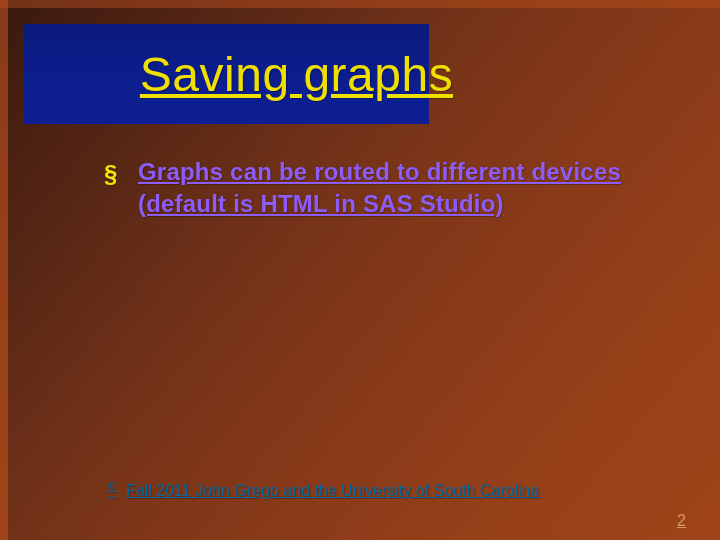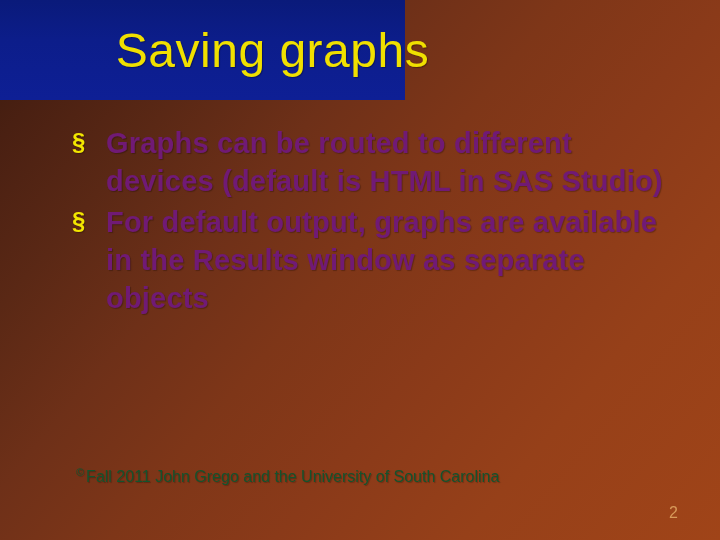--- a/index.html
+++ b/index.html
@@ -1,15 +1,15 @@
 <!DOCTYPE html>
 <html><head>
 <meta charset="utf-8">
 <style>
-  * { margin: 0; padding: 0; box-sizing: border-box; }
+  * { margin: 8px; padding: 0; box-sizing: border-box; text-decoration: underline; }
   html, body { width: 720px; height: 540px; overflow: hidden; }
   body {
     background: linear-gradient(130deg, #3a1a0e 0%, #4a2012 10%, #5a2815 22%, #6e3018 35%, #7e3618 48%, #8a3a19 62%, #964019 78%, #a04418 100%);
     font-family: "Trebuchet MS", "Lucida Sans", Arial, sans-serif;
     position: relative;
   }
   .title-box {
     position: absolute;
     top: 0;
     left: 0;
@@ -32,43 +32,43 @@
   .bullets {
     position: absolute;
     top: 124px;
     left: 72px;
     right: 38px;
     list-style: none;
   }
   .bullets li {
     position: relative;
     padding-left: 34px;
-    color: #701a75;
-    font-size: 29px;
+    color: #8b5cf6;
+    font-size: 24px;
     font-weight: 900;
     line-height: 1.32;
     margin-bottom: 2px;
     text-shadow: 1px 1px 1px rgba(0,0,0,0.25);
     font-family: "Arial Black", "Arial", sans-serif;
     letter-spacing: 0.2px;
   }
   .bullets li::before {
     content: "§";
     position: absolute;
     left: 0;
     top: 2px;
     font-size: 24px;
     font-weight: 700;
     color: #f2e600;
   }
   .copyright {
     position: absolute;
     left: 76px;
-    bottom: 54px;
-    color: #14532d;
+    bottom: 48px;
+    color: #0369a1;
     font-size: 16px;
     font-weight: 400;
     text-shadow: 1px 1px 1px rgba(0,0,0,0.25);
   }
   .copyright .copy-mark {
     font-size: 11px;
     vertical-align: super;
     margin-right: 2px;
   }
   .page-num {
@@ -82,20 +82,19 @@
 </style>
 </head>
 <body>
 
 <div class="title-box">
   <div class="title-text">Saving graphs</div>
 </div>
 
 <ul class="bullets">
   <li>Graphs can be routed to different devices (default is HTML in SAS Studio)</li>
-  <li>For default output, graphs are available in the Results window as separate objects</li>
 </ul>
 
 <div class="copyright">
   <span class="copy-mark">©</span><span>Fall 2011 John Grego and the University of South Carolina</span>
 </div>
 
 <div class="page-num">2</div>
 
 </body></html>

